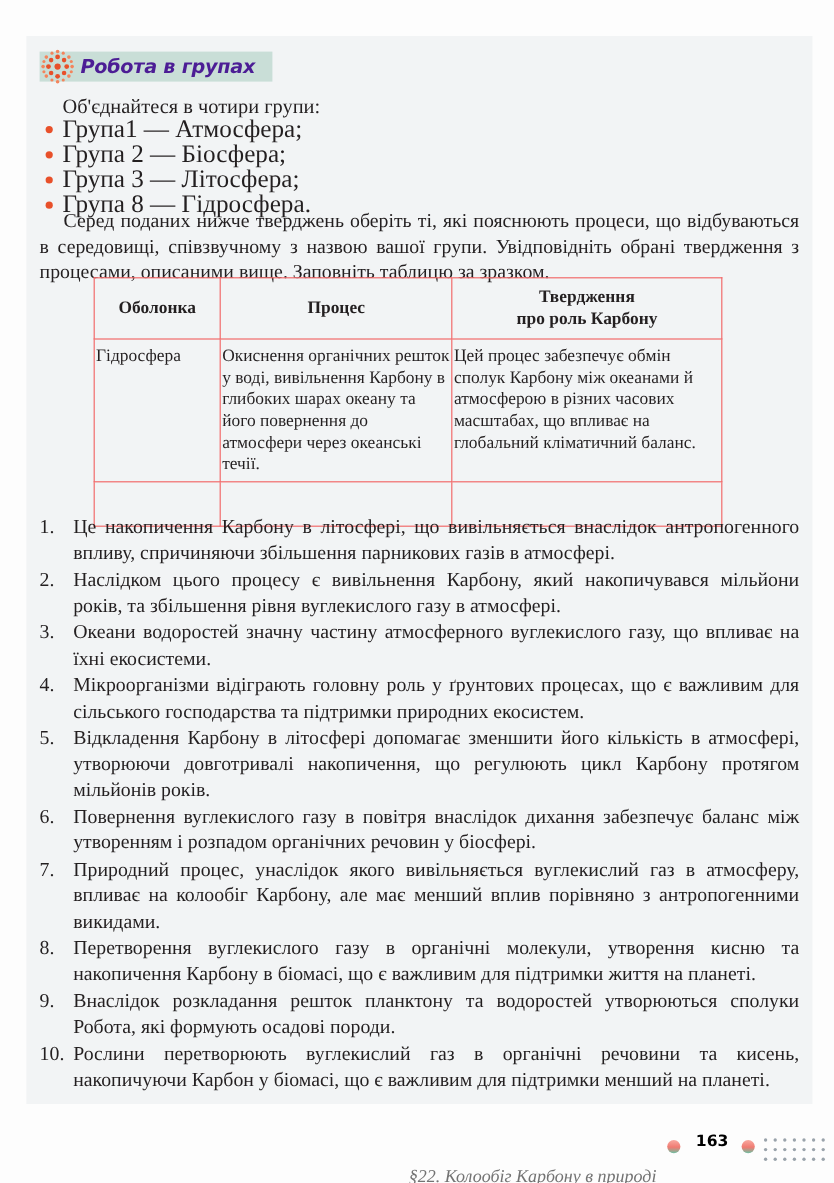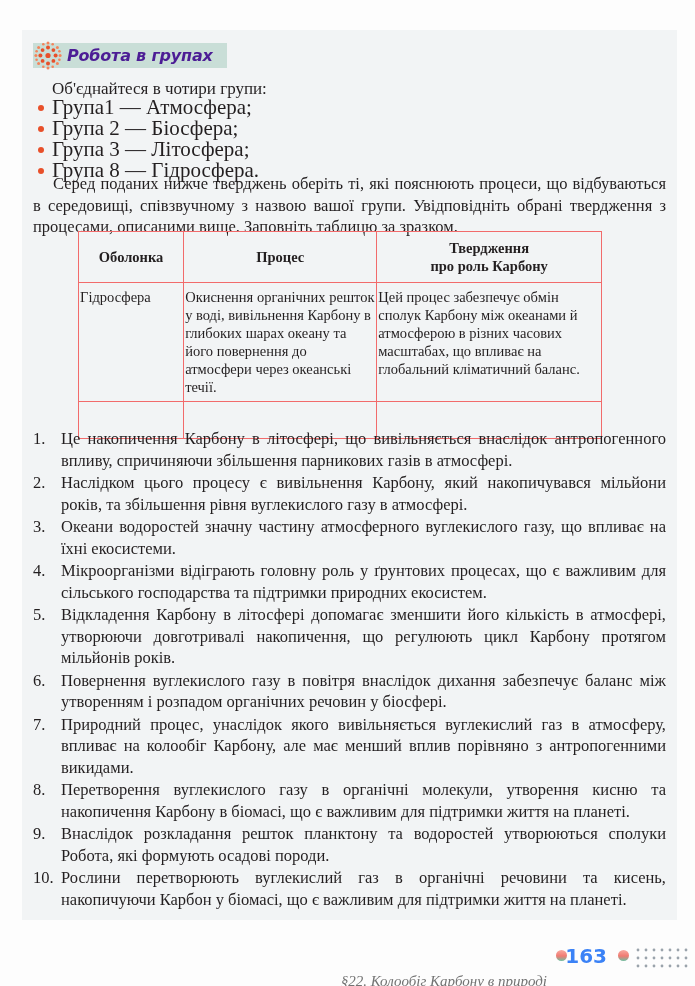--- a/index.html
+++ b/index.html
@@ -211,22 +211,22 @@
     height: 11px;
     border-radius: 50%;
     background: linear-gradient(180deg, #f8a9a0 0%, #f07b72 55%, #6fc0a3 100%);
   }
   .page-number {
     position: absolute;
     right: 88px;
     top: 4px;
     font-family: "DejaVu Sans", "Liberation Sans", sans-serif;
     font-weight: bold;
-    font-size: 20px;
-    color: #3b82f6;
+    font-size: 13px;
+    color: #000000;
   }
   .footer-dot-right {
     position: absolute;
     right: 66px;
     top: 10px;
     width: 11px;
     height: 11px;
     border-radius: 50%;
     background: linear-gradient(180deg, #f8a9a0 0%, #f07b72 55%, #6fc0a3 100%);
   }
@@ -365,21 +365,21 @@
       <div class="num-item">
         <div class="num-marker">8.</div>
         <div class="num-text">Перетворення вуглекислого газу в органічні молекули, утворення кисню та накопичення Карбону в біомасі, що є важливим для підтримки життя на планеті.</div>
       </div>
       <div class="num-item">
         <div class="num-marker">9.</div>
         <div class="num-text">Внаслідок розкладання решток планктону та водоростей утворюються сполуки Робота, які формують осадові породи.</div>
       </div>
       <div class="num-item">
         <div class="num-marker">10.</div>
-        <div class="num-text">Рослини перетворюють вуглекислий газ в органічні речовини та кисень, накопичуючи Карбон у біомасі, що є важливим для підтримки життя на планеті.</div>
+        <div class="num-text">Рослини перетворюють вуглекислий газ в органічні речовини та кисень, накопичуючи Карбон у біомасі, що є важливим для підтримки менший на планеті.</div>
       </div>
     </div>
 
     <div class="footer">
       <div class="footer-title">§22. Колообіг Карбону в природі</div>
       <div class="footer-dot-left"></div>
       <div class="page-number">163</div>
       <div class="footer-dot-right"></div>
       <div class="footer-dots-grid">
         <svg width="58" height="22" viewBox="0 0 58 22" xmlns="http://www.w3.org/2000/svg">

